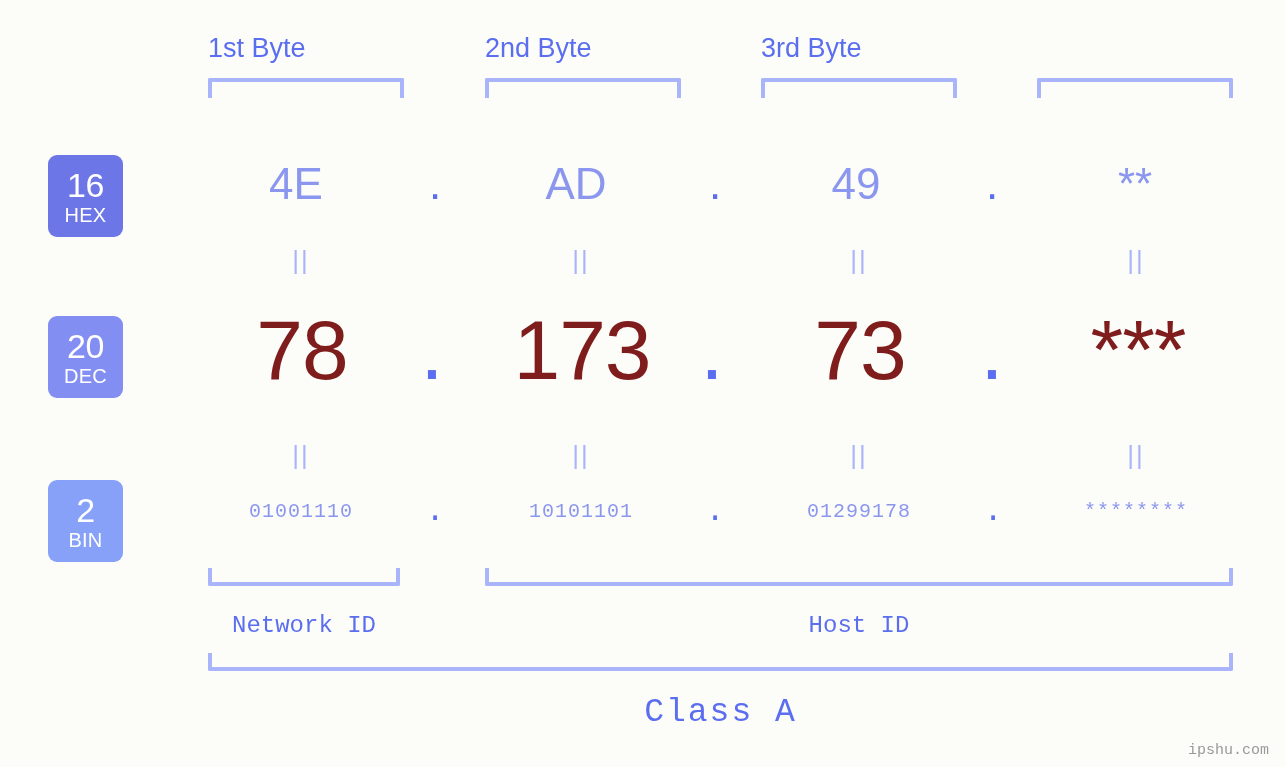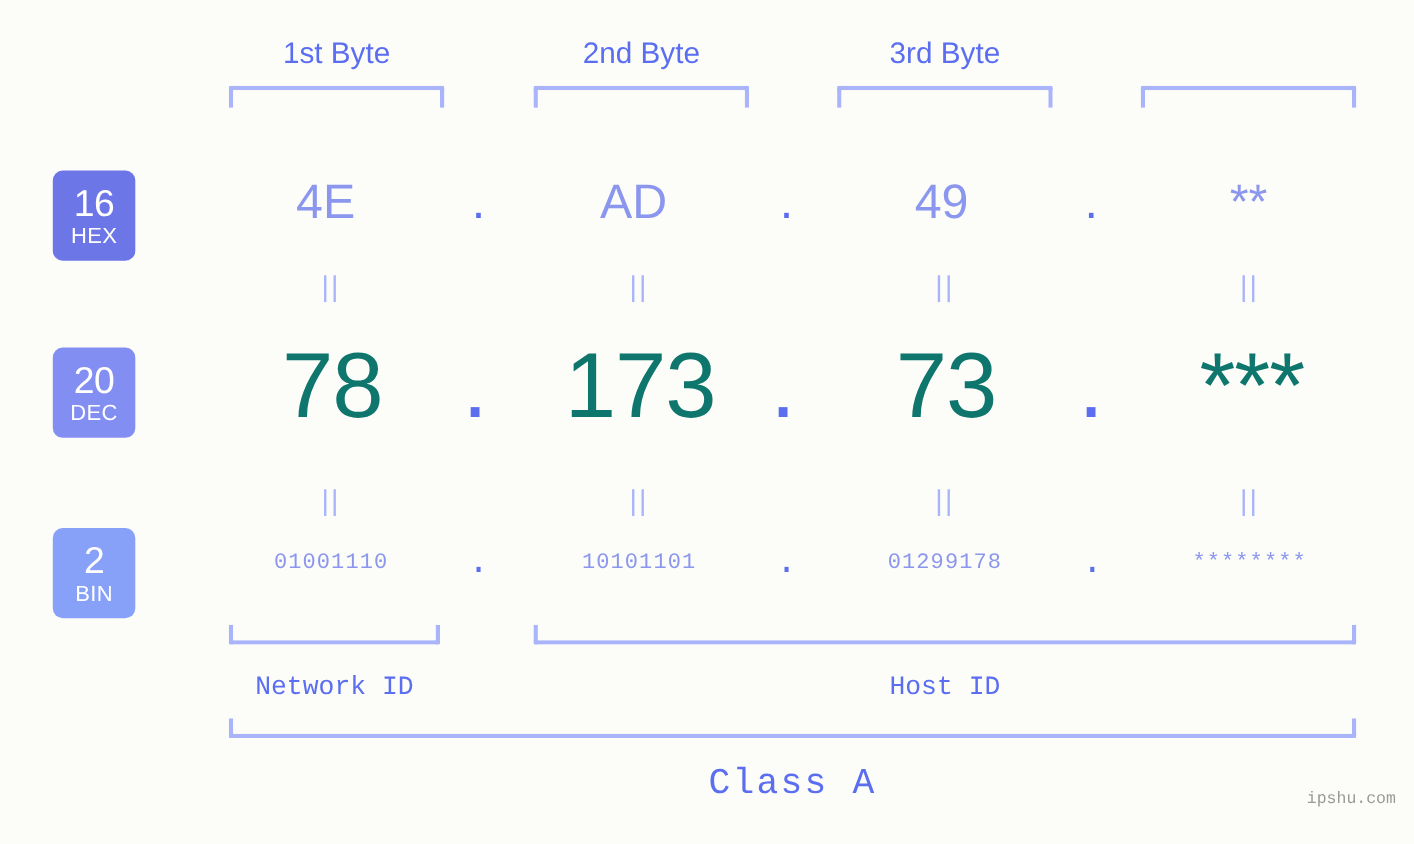--- a/index.html
+++ b/index.html
@@ -19,21 +19,20 @@
     position: relative;
     width: 1285px;
     height: 767px;
   }
 
   
   .byte-label {
     position: absolute;
     top: 33px;
     width: 196px;
-    text-align: center;
     font-size: 27px;
     color: #5b6ef0;
     font-family: "Liberation Sans", sans-serif;
     letter-spacing: 0px;
     white-space: nowrap;
   }
 
   
   .bracket {
     position: absolute;
@@ -116,21 +115,21 @@
   .row-hex .dot {
     font-size: 44px;
     line-height: 52px;
     width: 30px;
   }
 
   
   .row-dec { top: 300px; }
   .row-dec .cell {
     font-size: 84px;
-    color: #0f766e;
+    color: #7f1d1d;
     font-weight: 400;
     line-height: 100px;
     letter-spacing: -1px;
   }
   .row-dec .dot {
     font-size: 84px;
     line-height: 100px;
     width: 40px;
   }
 
@@ -180,21 +179,21 @@
     color: #5b6ef0;
     font-size: 33px;
     font-family: "Liberation Mono", monospace;
     white-space: nowrap;
     letter-spacing: 2px;
   }
 
   .watermark {
     position: absolute;
     right: 16px;
-    bottom: 32px;
+    bottom: 8px;
     color: #9a9a9a;
     font-size: 15px;
     font-family: "Liberation Mono", monospace;
   }
 </style>
 </head>
 <body>
 
 <div id="stage">
 

